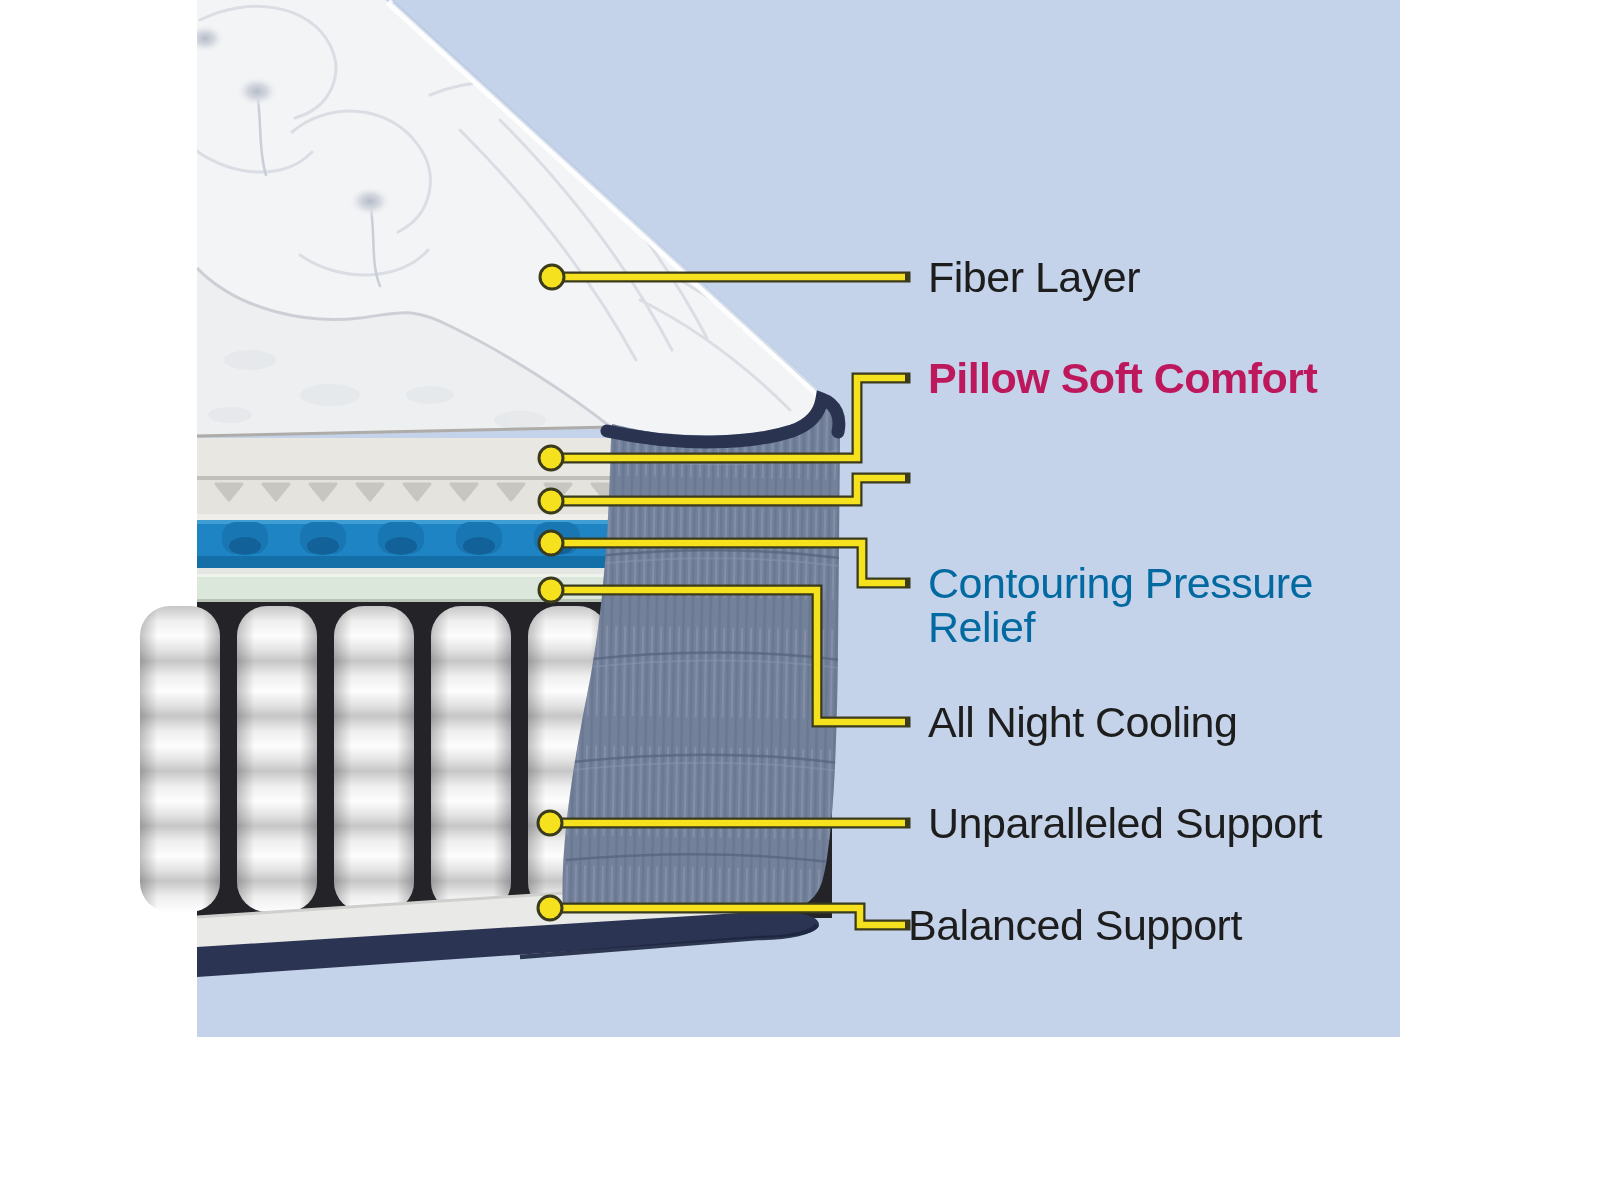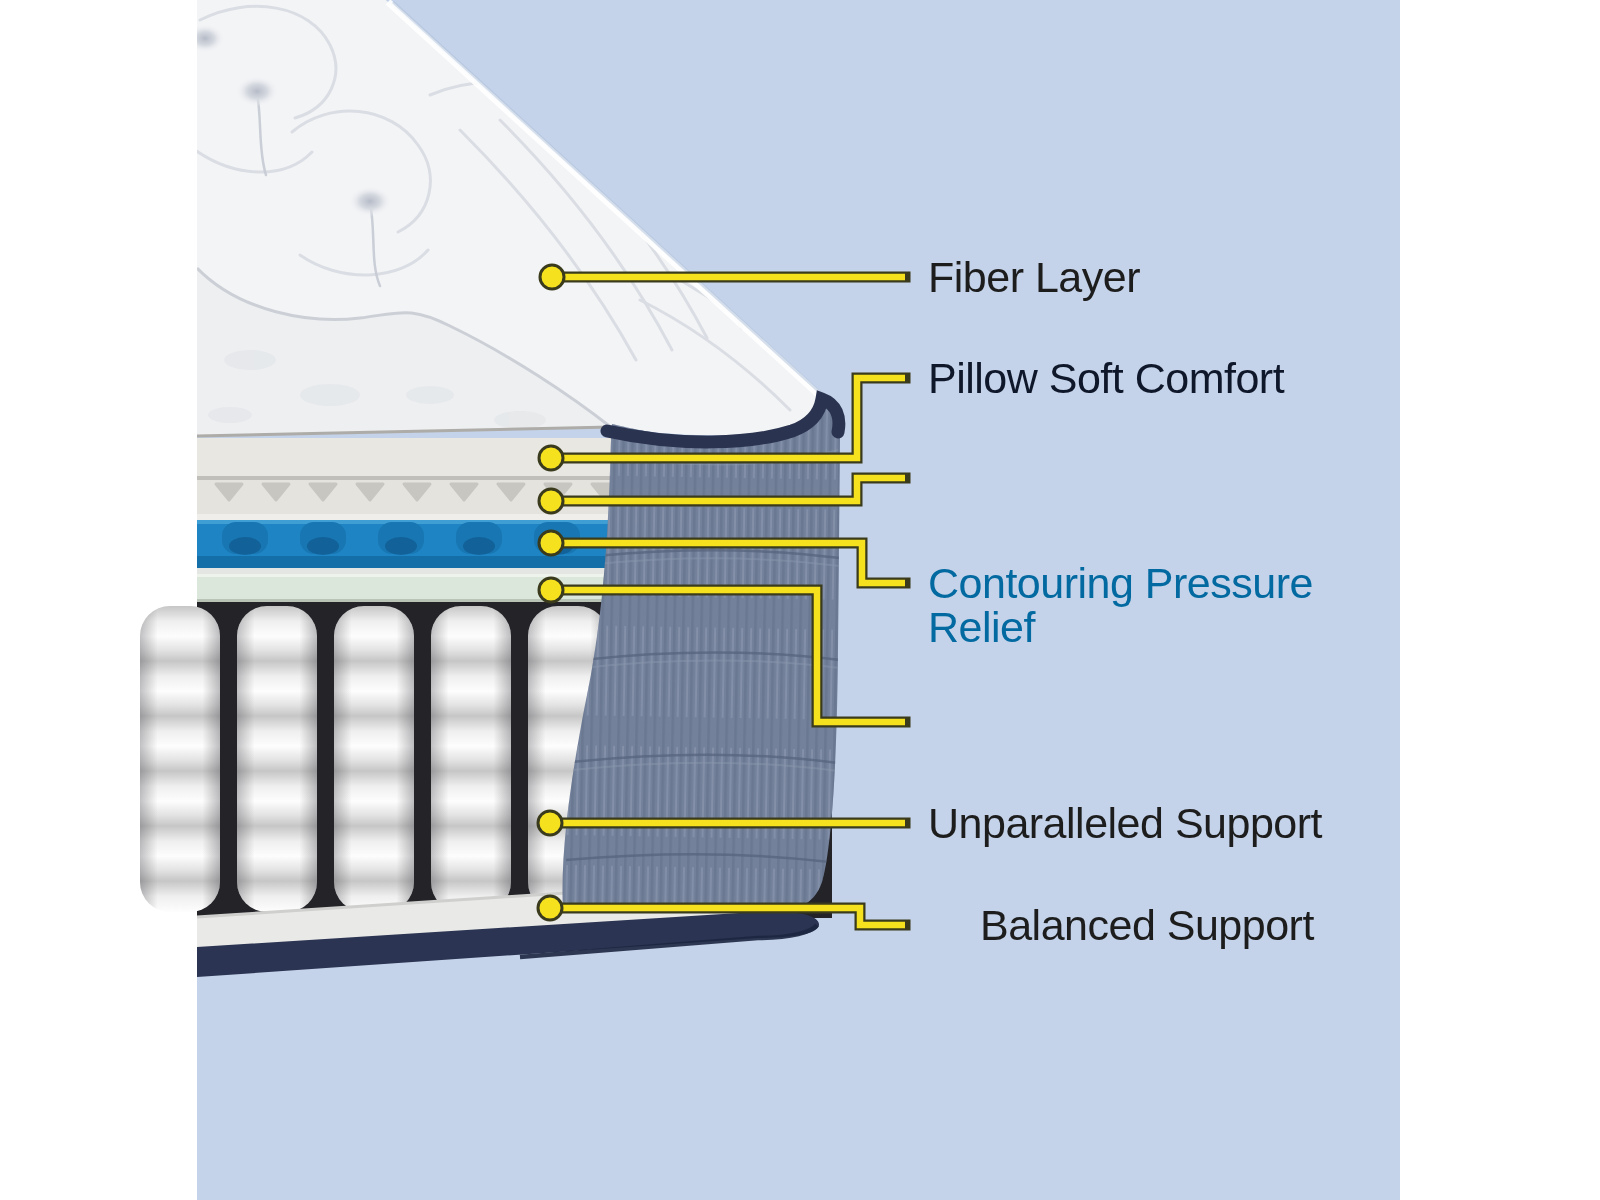--- a/index.html
+++ b/index.html
@@ -1,17 +1,17 @@
 <!DOCTYPE html>
 <html><head>
 <meta charset="utf-8">
 <style>
   html,body{margin:0;padding:0;background:#ffffff;}
   .canvas{
-    position:relative;width:1600px;height:1200px;background:#ffffff;
+    position:relative;width:1600px;height:1037px;background:#ffffff;
     overflow:hidden;font-family:"Liberation Sans",sans-serif;
   }
   svg.scene{position:absolute;left:0;top:0;}
   .label{
     position:absolute;
     color:#1d1d1d;
     font-size:43px;
     line-height:44px;
     letter-spacing:-0.5px;
     white-space:pre-line;
@@ -234,19 +234,20 @@
         <path d="M 550 823 L 905 823" fill="none" stroke="#3a3a1c" stroke-width="11" stroke-linecap="square"></path>
         <path d="M 550 823 L 905 823" fill="none" stroke="#f6e11f" stroke-width="6.5"></path>
         <circle cx="550" cy="823" r="12" fill="#f6e11f" stroke="#3a3a1c" stroke-width="3"></circle>
         <path d="M 550 908 L 860 908 L 860 925 L 905 925" fill="none" stroke="#3a3a1c" stroke-width="11" stroke-linecap="square"></path>
         <path d="M 550 908 L 860 908 L 860 925 L 905 925" fill="none" stroke="#f6e11f" stroke-width="6.5"></path>
         <circle cx="550" cy="908" r="12" fill="#f6e11f" stroke="#3a3a1c" stroke-width="3"></circle>
       </g>
   </svg>
 
   <div class="label" style="left: 928px; top: 255px; color: rgb(29, 29, 29);">Fiber Layer</div>
-  <div class="label" style="left: 928px; top: 356px; color: #0f172a;">Pillow Soft Comfort</div>
+  <div class="label" style="left: 928px; top: 356px; color: #be185d; font-weight: bold;">Pillow Soft Comfort</div>
   <div class="label" style="left: 928px; top: 561px; color: #0369a1;">Contouring Pressure
 Relief</div>
+  <div class="label" style="left: 928px; top: 700px; color: rgb(29, 29, 29);">All Night Cooling</div>
   <div class="label" style="left: 928px; top: 801px; color: rgb(29, 29, 29);">Unparalleled Support</div>
-  <div class="label" style="left: 980px; top: 903px; color: rgb(29, 29, 29);">Balanced Support</div>
+  <div class="label" style="left: 908px; top: 903px; color: rgb(29, 29, 29);">Balanced Support</div>
 
 </div>
 
 </body></html>

